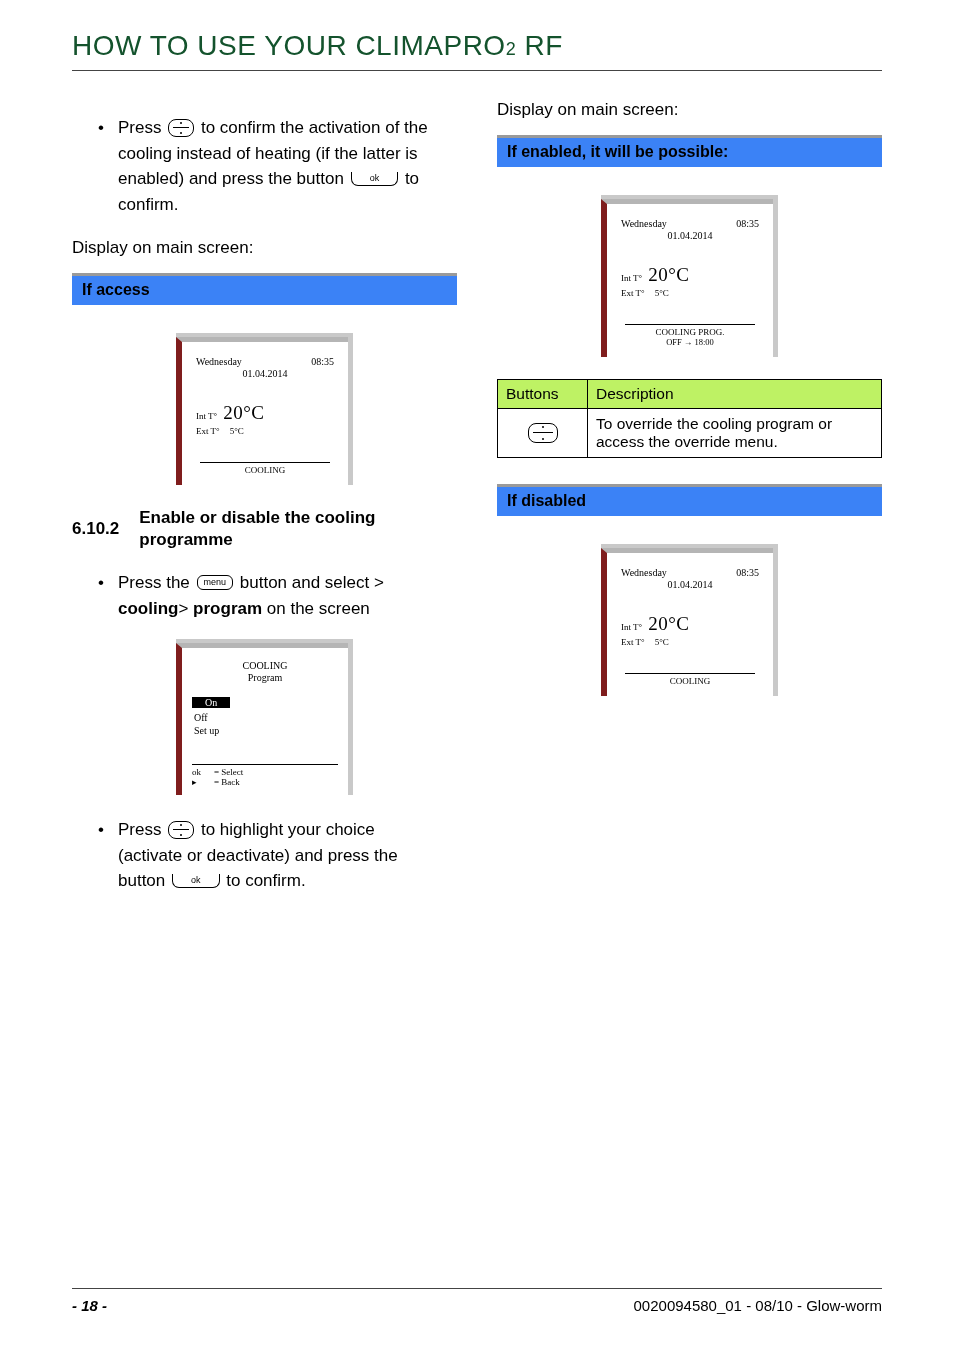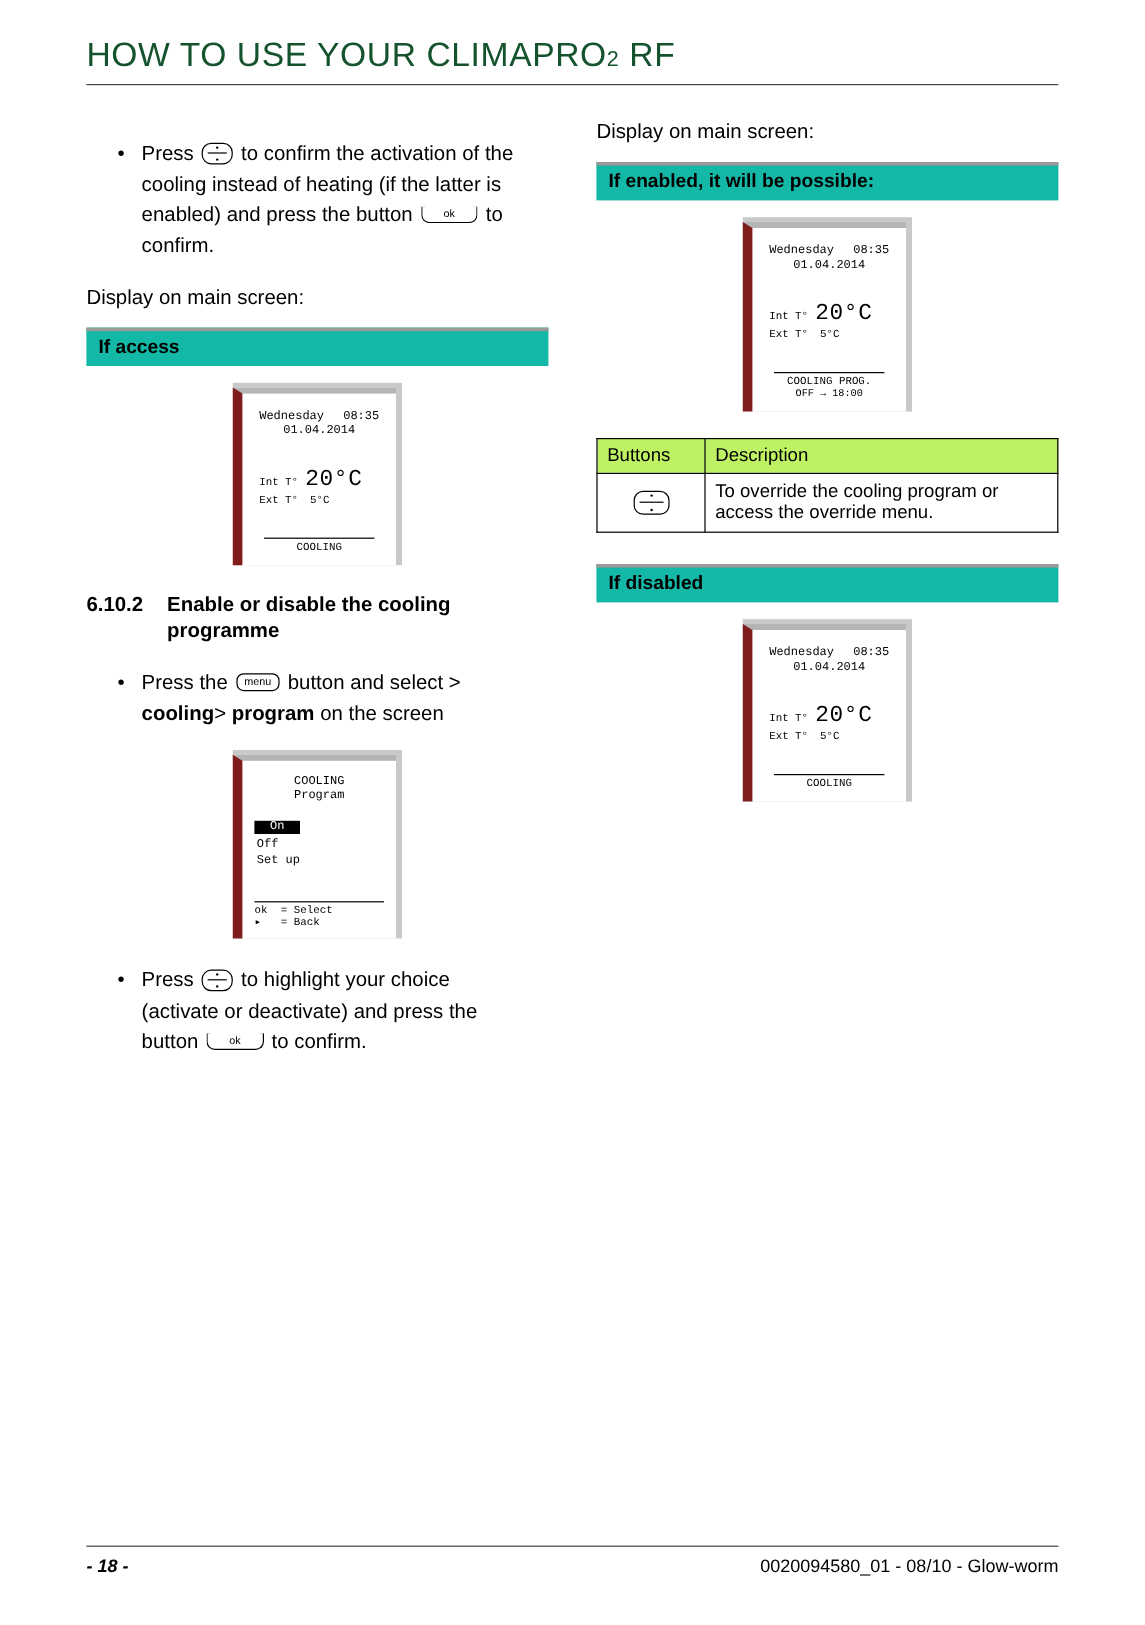--- a/index.html
+++ b/index.html
@@ -88,43 +88,43 @@
     line-height: 10px;
     padding: 1px 6px 2px 6px;
     vertical-align: middle;
   }
   .plain-para {
     font-size: 17px;
     line-height: 1.5;
     margin: 14px 0 12px 0;
   }
   .band {
-    background: #14b8a6;
+    background: #3b82f6;
     border-top: 3px solid #9a9a9a;
     padding: 5px 10px 6px 10px;
     font-weight: bold;
     font-size: 16px;
-    margin-bottom: 14px;
+    margin-bottom: 28px;
   }
   .lcd-wrap {
     display: flex;
     justify-content: center;
     margin-bottom: 22px;
   }
   .lcd-shadow {
     background: #c9c9c9;
     padding: 4px 5px 0 0;
   }
   .lcd {
     background: #fff;
-    border-left: 8px solid #7f1d1d;
+    border-left: 6px solid #7f1d1d;
     border-top: 5px solid #b5b5b5;
-    width: 136px;
+    width: 172px;
     padding: 14px 14px 10px 14px;
-    font-family: Liberation Mono, monospace;
+    font-family: Liberation Serif, serif;
     color: #000;
   }
   .lcd-line1 { font-size: 10px; display: flex; justify-content: space-between; }
   .lcd-line2 { font-size: 10px; text-align: center; margin-top: 1px; }
   .lcd-temp-row { display: flex; align-items: baseline; gap: 6px; margin-top: 23px; }
   .lcd-temp-row .lbl { font-size: 9px; }
   .lcd-temp-row .big { font-size: 19px; letter-spacing: 0.5px; }
   .lcd-ext { font-size: 9px; display: flex; gap: 10px; margin-top: 2px; }
   .lcd-divider {
     border-top: 1px solid #000;
@@ -143,20 +143,21 @@
   }
   .lcd-footer .row { display: flex; gap: 6px; }
   .lcd-footer .k { width: 16px; }
   .section-heading {
     display: flex;
     gap: 20px;
     font-size: 17px;
     font-weight: bold;
     line-height: 1.35;
     margin: 6px 0 16px 0;
+    align-items: center;
   }
   .section-heading .num { flex-shrink: 0; }
   .desc-table {
     border-collapse: collapse;
     width: 100%;
     margin-bottom: 26px;
   }
   .desc-table th, .desc-table td {
     border: 1px solid #000;
     font-size: 15.5px;

